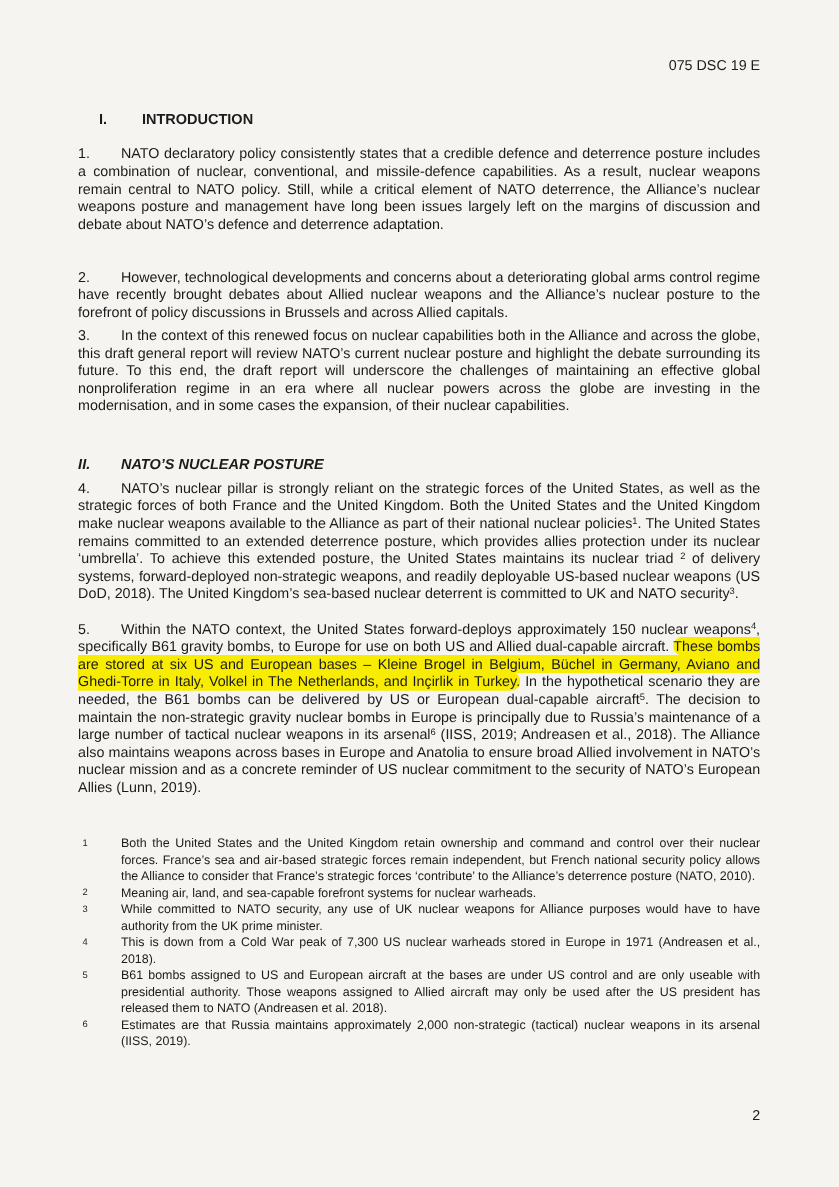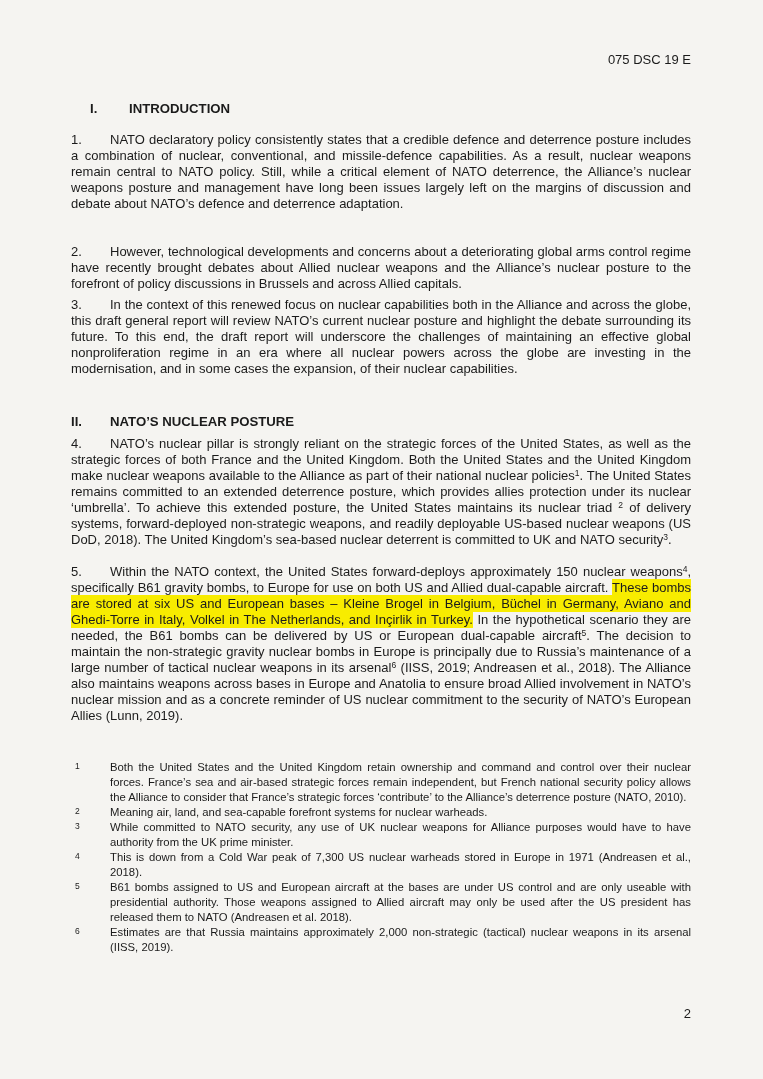--- a/index.html
+++ b/index.html
@@ -1,15 +1,15 @@
 <!DOCTYPE html>
 <html><head>
 <meta charset="utf-8">
 <style>
-  * { margin: 0; padding: 0; box-sizing: border-box; }
+  * { margin: 0; padding: 0; box-sizing: border-box; border-radius: 14px; }
   html, body { background: #f5f4f1; }
   .page {
     position: relative;
     width: 763px;
     height: 1079px;
     background: #f5f4f1;
     font-family: "Liberation Sans", sans-serif;
     color: #1b1b1b;
     overflow: hidden;
   }
@@ -24,21 +24,21 @@
     text-align: right;
     font-size: 13px;
     line-height: 16px;
   }
   .heading {
     font-size: 13.2px;
     font-weight: bold;
     line-height: 16px;
   }
   .heading-1 { margin-top: 33px; padding-left: 19px; }
-  .heading-2 { margin-top: 37px; }
+  .heading-2 { margin-top: 37px; font-style: italic; }
   .h-label, .pnum {
     display: inline-block;
     width: 39px;
   }
   .para {
     font-size: 13px;
     line-height: 16px;
     text-align: justify;
   }
   .para-1 { margin-top: 15px; }

